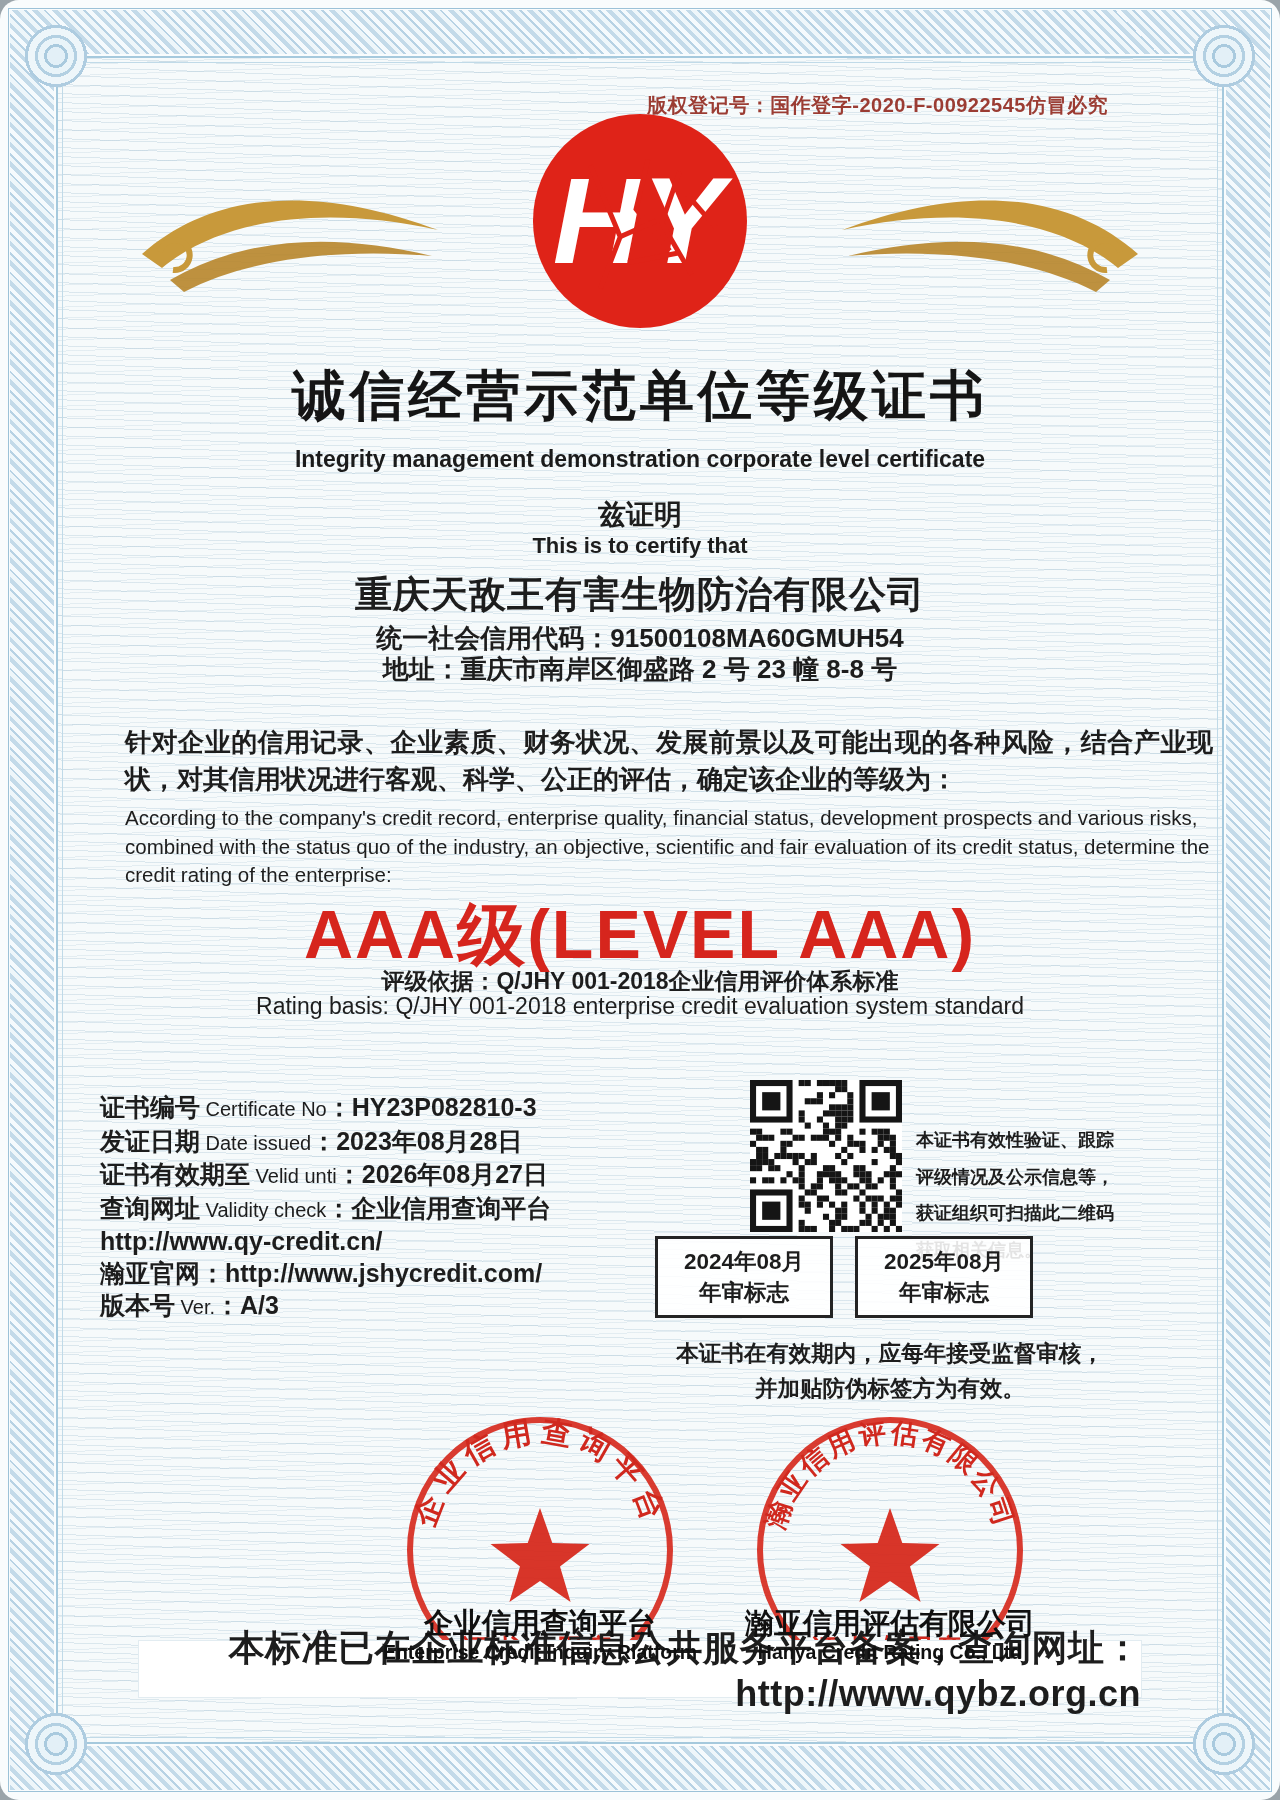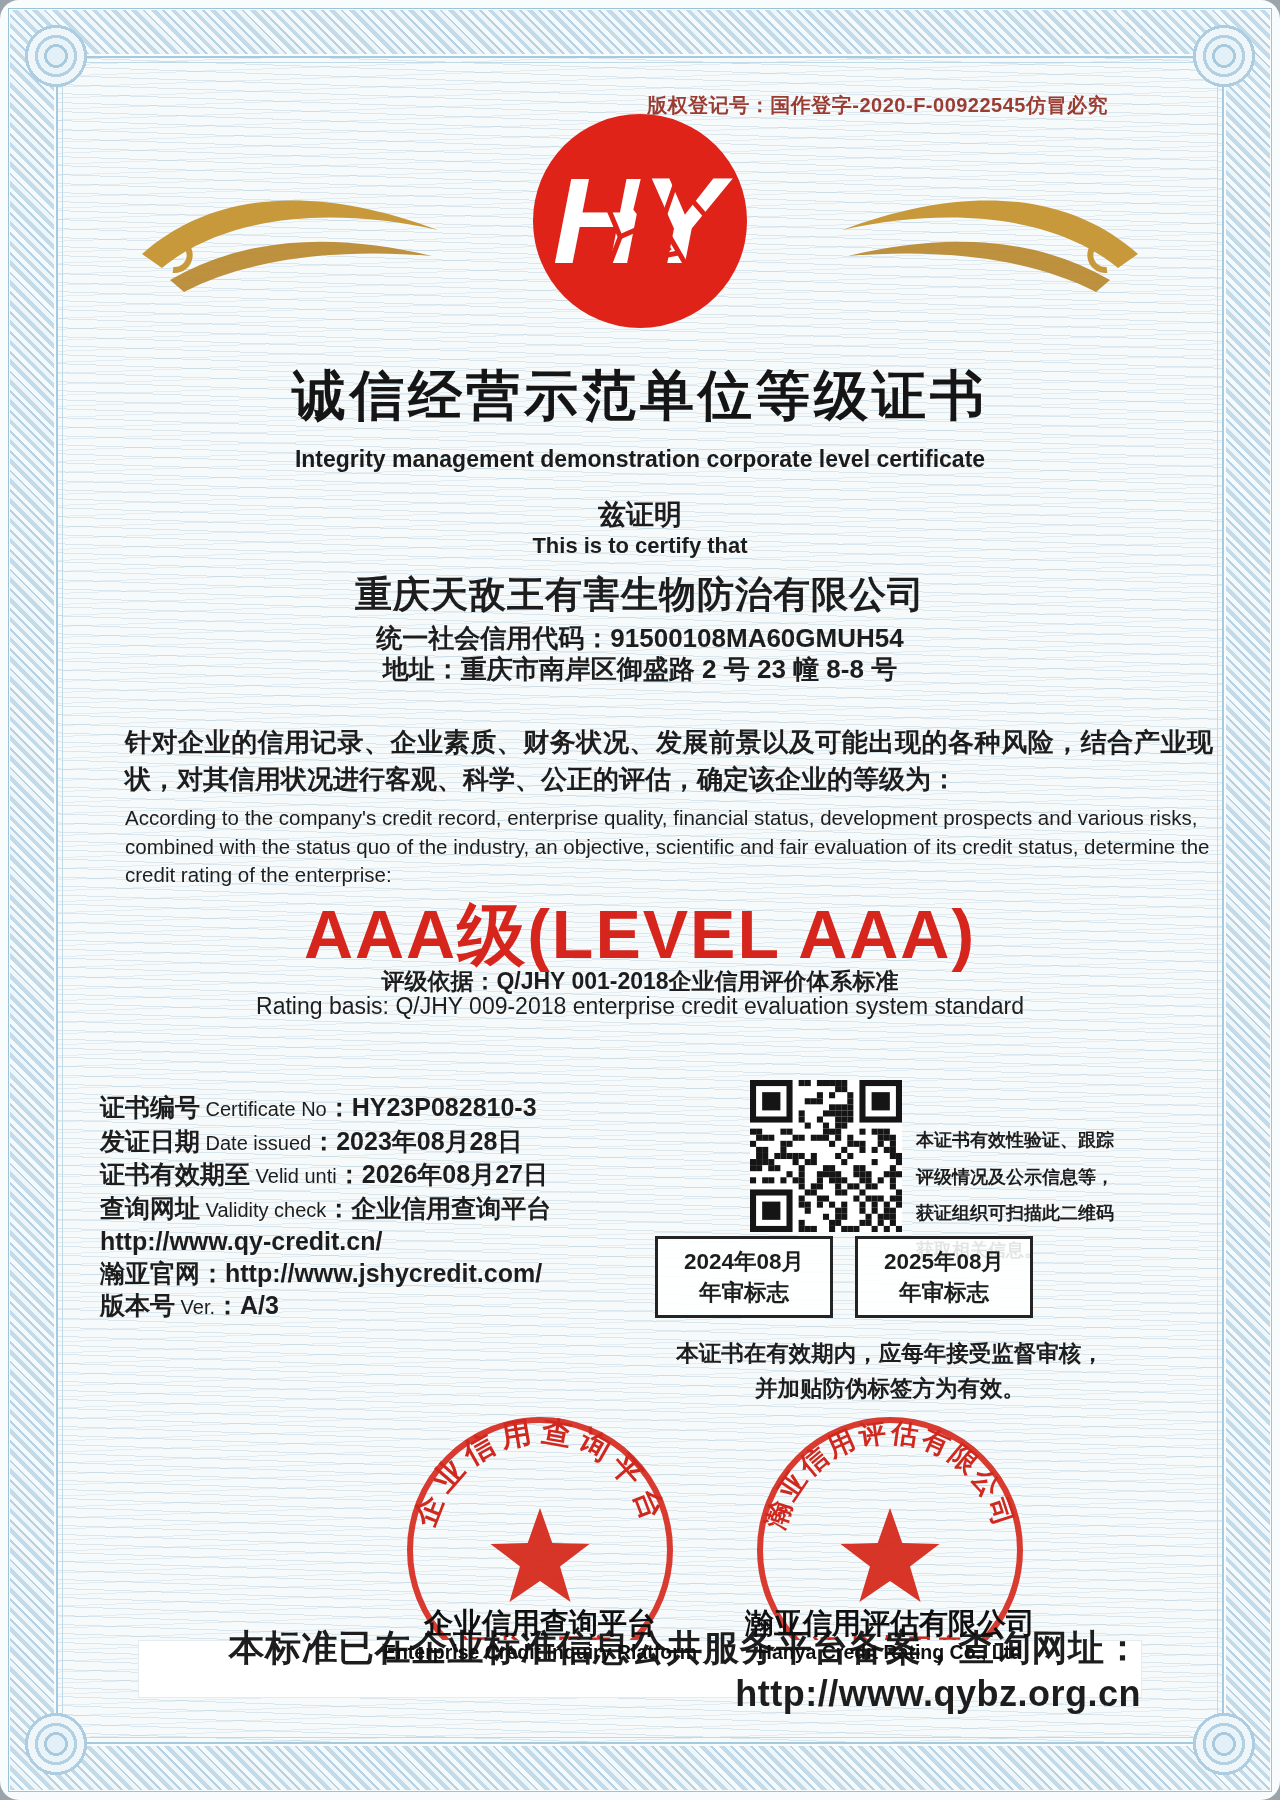--- a/index.html
+++ b/index.html
@@ -136,21 +136,21 @@
   <div class="abs ctr credit-code">统一社会信用代码：91500108MA60GMUH54</div>
   <div class="abs ctr address">地址：重庆市南岸区御盛路 2 号 23 幢 8-8 号</div>
 
   <div class="abs paragraph">
     <div class="cn">针对企业的信用记录、企业素质、财务状况、发展前景以及可能出现的各种风险，结合产业现状，对其信用状况进行客观、科学、公正的评估，确定该企业的等级为：</div>
     <div class="en">According to the company's credit record, enterprise quality, financial status, development prospects and various risks, combined with the status quo of the industry, an objective, scientific and fair evaluation of its credit status, determine the credit rating of the enterprise:</div>
   </div>
 
   <div class="abs ctr level">AAA级(LEVEL AAA)</div>
   <div class="abs ctr basis-cn">评级依据：Q/JHY 001-2018企业信用评价体系标准</div>
-  <div class="abs ctr basis-en">Rating basis: Q/JHY 009-2018 enterprise credit evaluation system standard</div>
+  <div class="abs ctr basis-en">Rating basis: Q/JHY 001-2018 enterprise credit evaluation system standard</div>
 
   <div class="abs mid">
     <div class="details">
       <div class="detail-row"><span>证书编号</span><span class="en"> Certificate No</span><span>：HY23P082810-3</span></div>
       <div class="detail-row"><span>发证日期</span><span class="en"> Date issued</span><span>：2023年08月28日</span></div>
       <div class="detail-row"><span>证书有效期至</span><span class="en"> Velid unti</span><span>：2026年08月27日</span></div>
       <div class="detail-row"><span>查询网址</span><span class="en"> Validity check</span><span>：企业信用查询平台</span></div>
       <div class="detail-row"><span>http://www.qy-credit.cn/</span></div>
       <div class="detail-row"><span>瀚亚官网</span><span>：http://www.jshycredit.com/</span></div>
       <div class="detail-row"><span>版本号</span><span class="en"> Ver.</span><span>：A/3</span></div>

